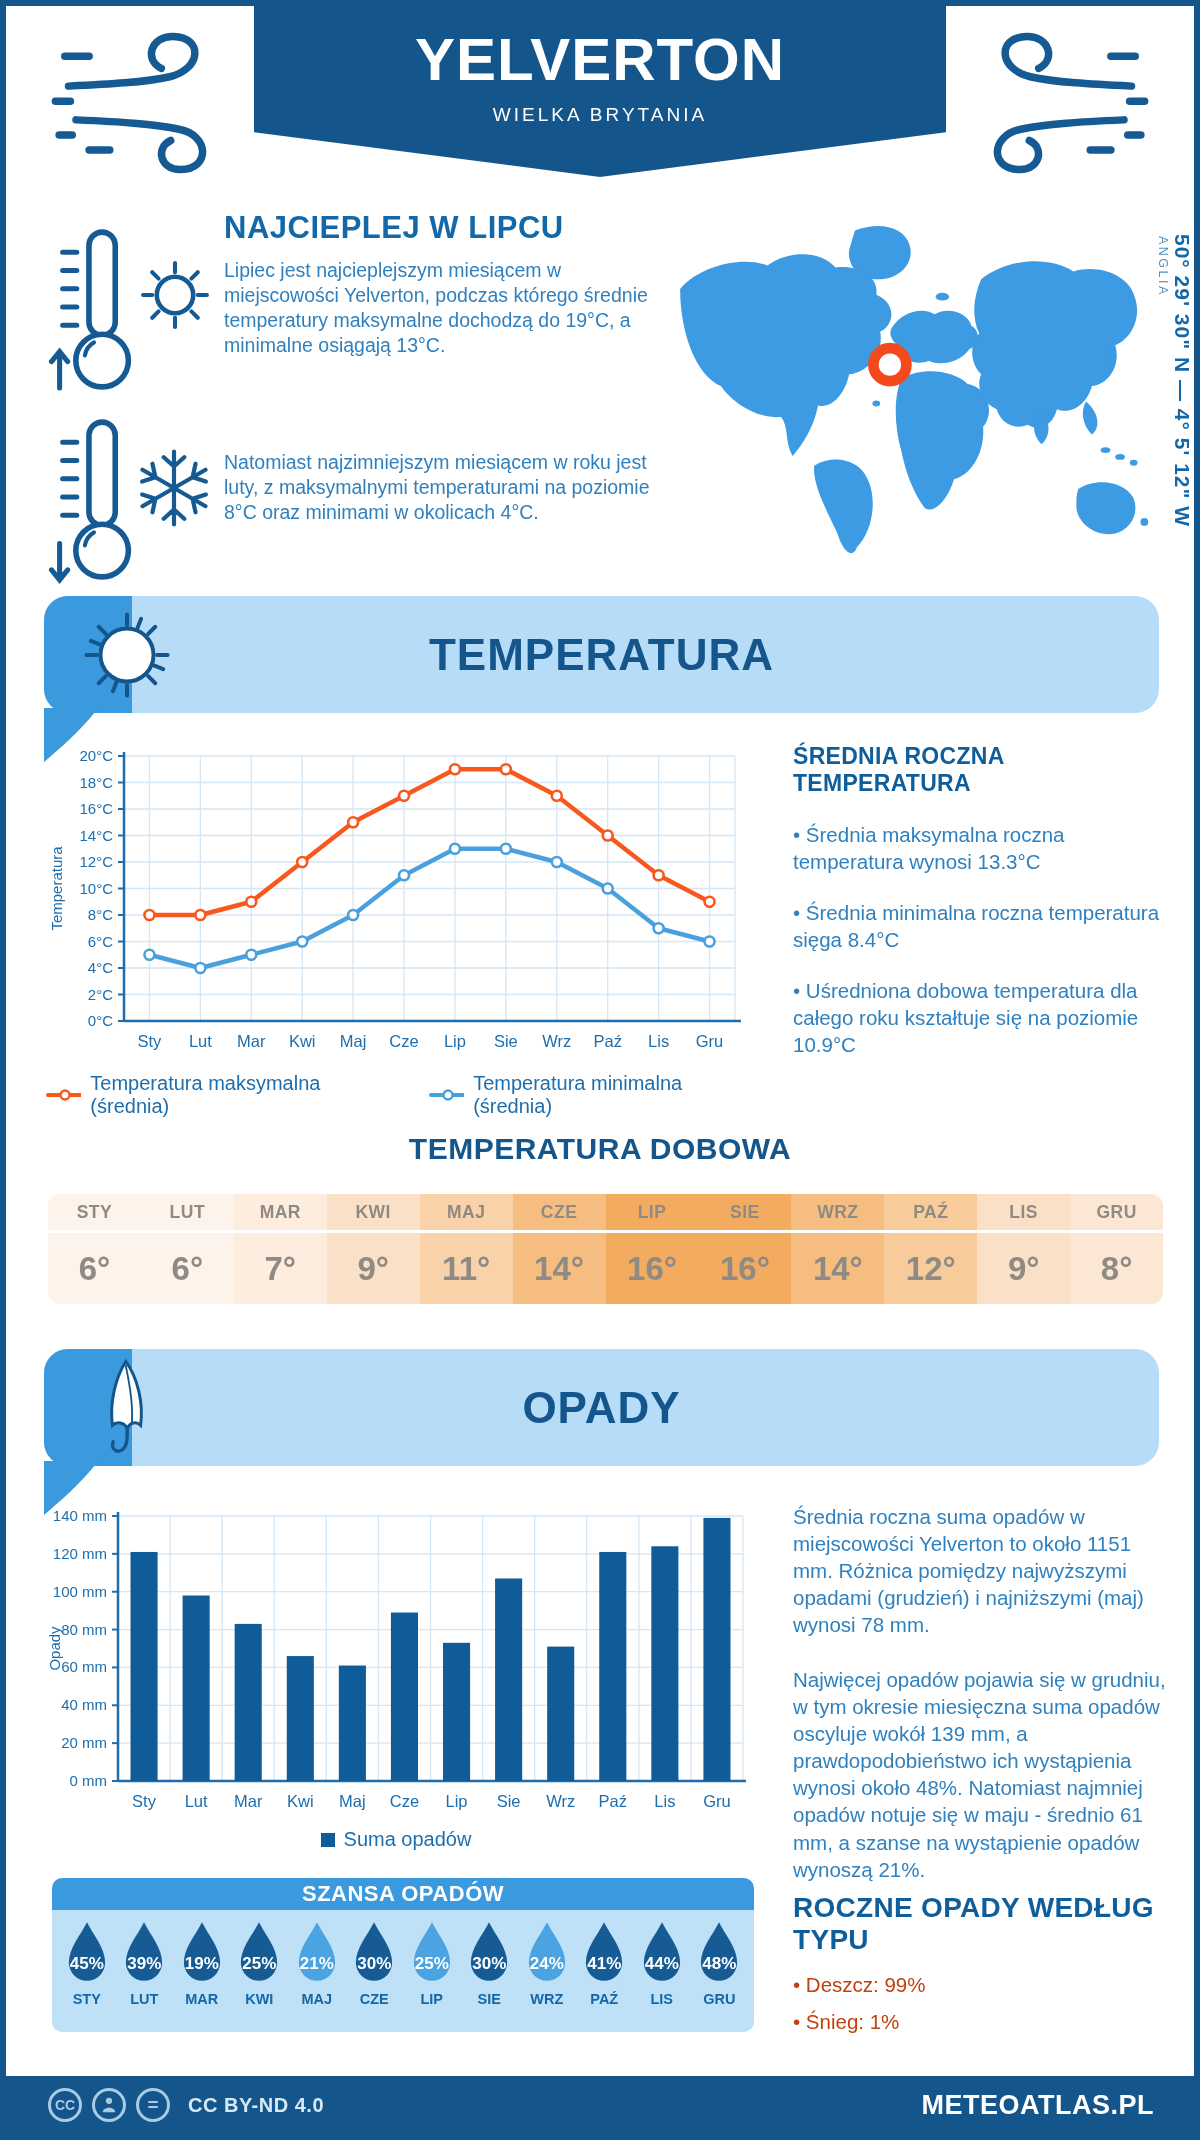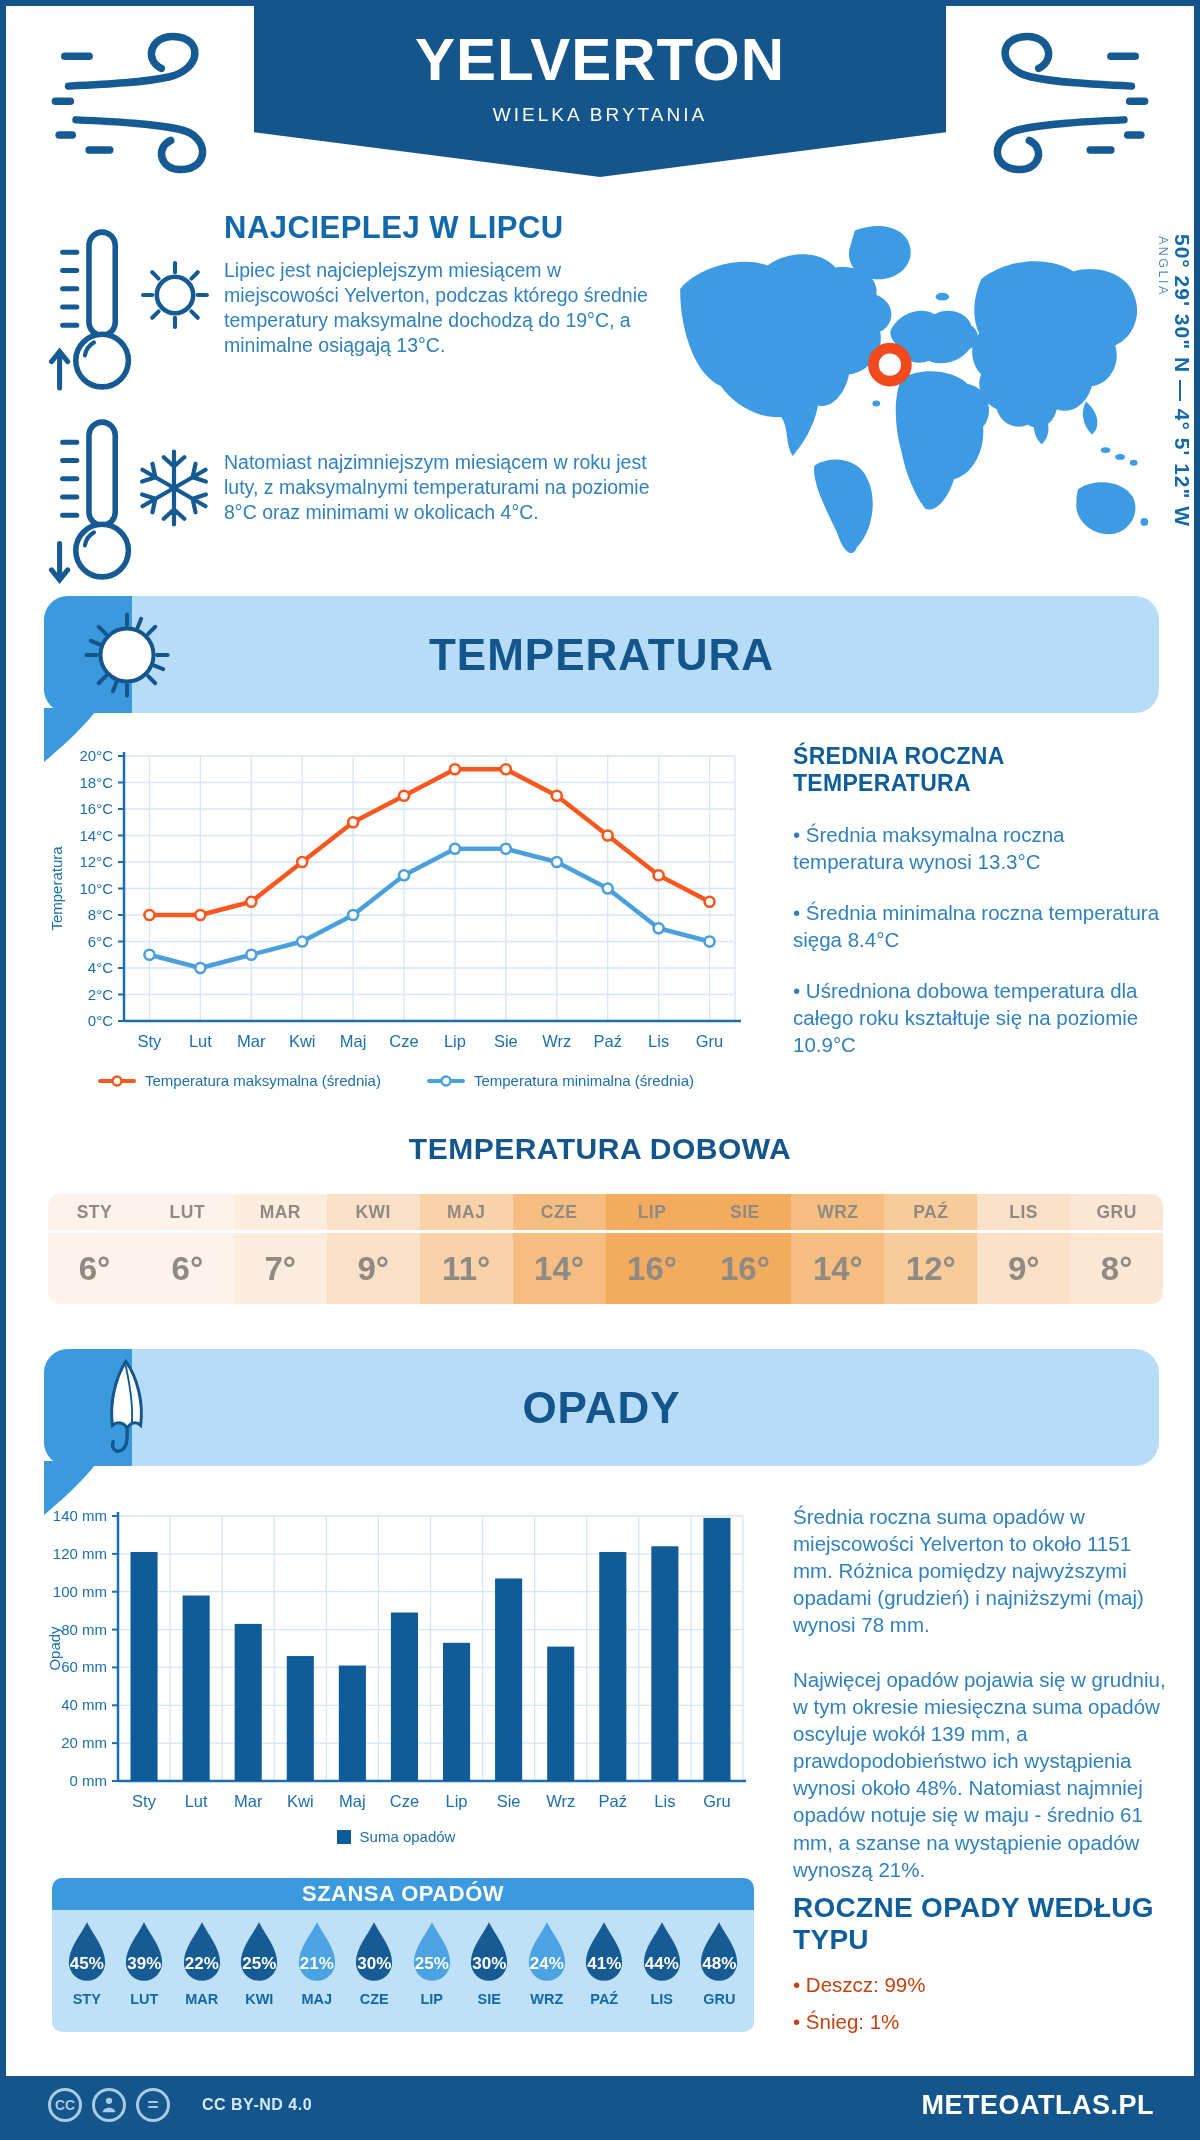--- a/index.html
+++ b/index.html
@@ -36,21 +36,21 @@
     font-size:44px;font-weight:bold;color:#14568C;letter-spacing:1px;}
   .sec-icon{position:absolute;left:30px;top:6px;}
 
   
   .col-head{font-size:23px;font-weight:bold;color:#0F5E9C;letter-spacing:.3px;}
   .col-text{font-size:20.5px;line-height:1.32;color:#2F80BE;}
   .col-bullet{font-size:20.5px;line-height:1.5;color:#c2410c;}
 
   
   .legend-row{display:flex;justify-content:center;gap:46px;align-items:center;}
-  .legend-item{display:flex;align-items:center;gap:9px;font-size:15px;color:#1C6EAE;}
+  .legend-item{display:flex;align-items:center;gap:9px;font-size:20px;color:#1C6EAE;}
 
   
   .mid-title{text-align:center;font-size:30px;font-weight:bold;color:#14568C;letter-spacing:.5px;}
   .temp-table{position:absolute;left:42px;top:1188px;width:1115px;display:flex;
     border-radius:12px;overflow:hidden;}
   .tcol{flex:1;text-align:center;}
   .tcol .th{height:36px;line-height:36px;font-size:17.5px;font-weight:bold;
     color:#8F8A83;border-bottom:3px solid #fff;letter-spacing:.5px;}
   .tcol .td{height:71px;line-height:71px;font-size:33px;font-weight:bold;color:#8F8A83;}
 
@@ -66,21 +66,21 @@
     align-items:flex-end;justify-content:center;padding-bottom:10px;box-sizing:border-box;
     font-size:17px;font-weight:bold;color:#fff;}
   .dropmon{margin-top:3px;font-size:14.5px;font-weight:bold;color:#1567A7;}
 
   
   .footer{position:absolute;left:0;right:0;bottom:0;height:58px;background:#14568C;
     display:flex;align-items:center;}
   .cc-circle{width:34px;height:34px;border:3px solid #A9CBE4;border-radius:50%;
     display:flex;align-items:center;justify-content:center;color:#A9CBE4;
     font-weight:bold;font-size:14px;margin-right:10px;box-sizing:border-box;}
-  .cc-label{margin-left:22px;color:#D6E8F6;font-size:16px;font-weight:bold;letter-spacing:.5px;text-align:center;}
+  .cc-label{margin-left:8px;color:#D6E8F6;font-size:20px;font-weight:bold;letter-spacing:.5px;text-align:center;}
   .brand{margin-left:auto;margin-right:40px;color:#fff;font-size:27px;font-weight:bold;letter-spacing:.5px;}
 
   svg text{font-family:"Liberation Sans", sans-serif;}
 </style>
 </head>
 <body>
 
 <div class="page">
 
   <svg class="abs" style="left:40px;top:22px" width="195" height="150" viewBox="0 0 200 160">
@@ -455,21 +455,21 @@
     <div class="chance-head">SZANSA OPADÓW</div>
     <div class="chance-body">
         <div class="dropwrap"><svg width="50" height="64" viewBox="0 0 44 60">
             <path d="M22,2 C16,14 5,26 5,40 a17,17 0 0 0 34,0 C39,26 28,14 22,2 Z" fill="#175B95"></path>
           </svg><div class="droppct">45%</div><div class="dropmon">STY</div></div>
         <div class="dropwrap"><svg width="50" height="64" viewBox="0 0 44 60">
             <path d="M22,2 C16,14 5,26 5,40 a17,17 0 0 0 34,0 C39,26 28,14 22,2 Z" fill="#175B95"></path>
           </svg><div class="droppct">39%</div><div class="dropmon">LUT</div></div>
         <div class="dropwrap"><svg width="50" height="64" viewBox="0 0 44 60">
             <path d="M22,2 C16,14 5,26 5,40 a17,17 0 0 0 34,0 C39,26 28,14 22,2 Z" fill="#175B95"></path>
-          </svg><div class="droppct">22%</div><div class="dropmon">MAR</div></div>
+          </svg><div class="droppct">19%</div><div class="dropmon">MAR</div></div>
         <div class="dropwrap"><svg width="50" height="64" viewBox="0 0 44 60">
             <path d="M22,2 C16,14 5,26 5,40 a17,17 0 0 0 34,0 C39,26 28,14 22,2 Z" fill="#175B95"></path>
           </svg><div class="droppct">25%</div><div class="dropmon">KWI</div></div>
         <div class="dropwrap"><svg width="50" height="64" viewBox="0 0 44 60">
             <path d="M22,2 C16,14 5,26 5,40 a17,17 0 0 0 34,0 C39,26 28,14 22,2 Z" fill="#4BA3E2"></path>
           </svg><div class="droppct">21%</div><div class="dropmon">MAJ</div></div>
         <div class="dropwrap"><svg width="50" height="64" viewBox="0 0 44 60">
             <path d="M22,2 C16,14 5,26 5,40 a17,17 0 0 0 34,0 C39,26 28,14 22,2 Z" fill="#175B95"></path>
           </svg><div class="droppct">30%</div><div class="dropmon">CZE</div></div>
         <div class="dropwrap"><svg width="50" height="64" viewBox="0 0 44 60">

